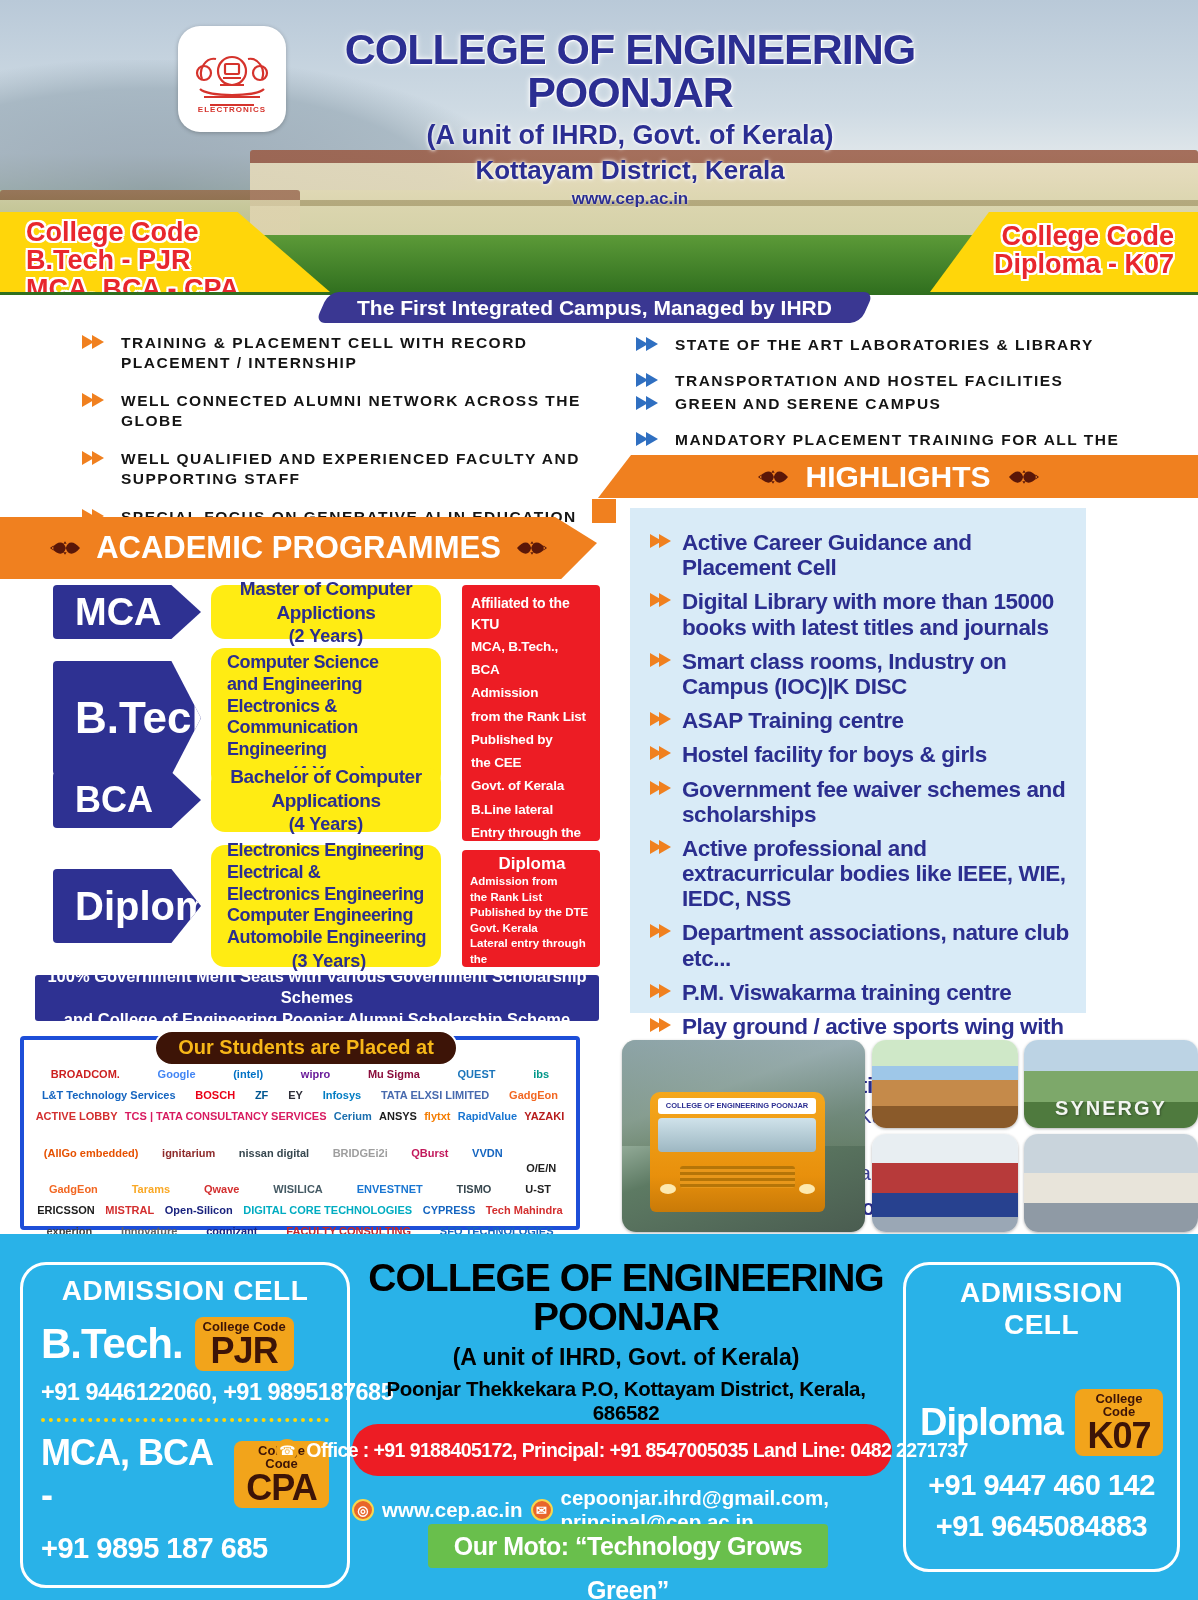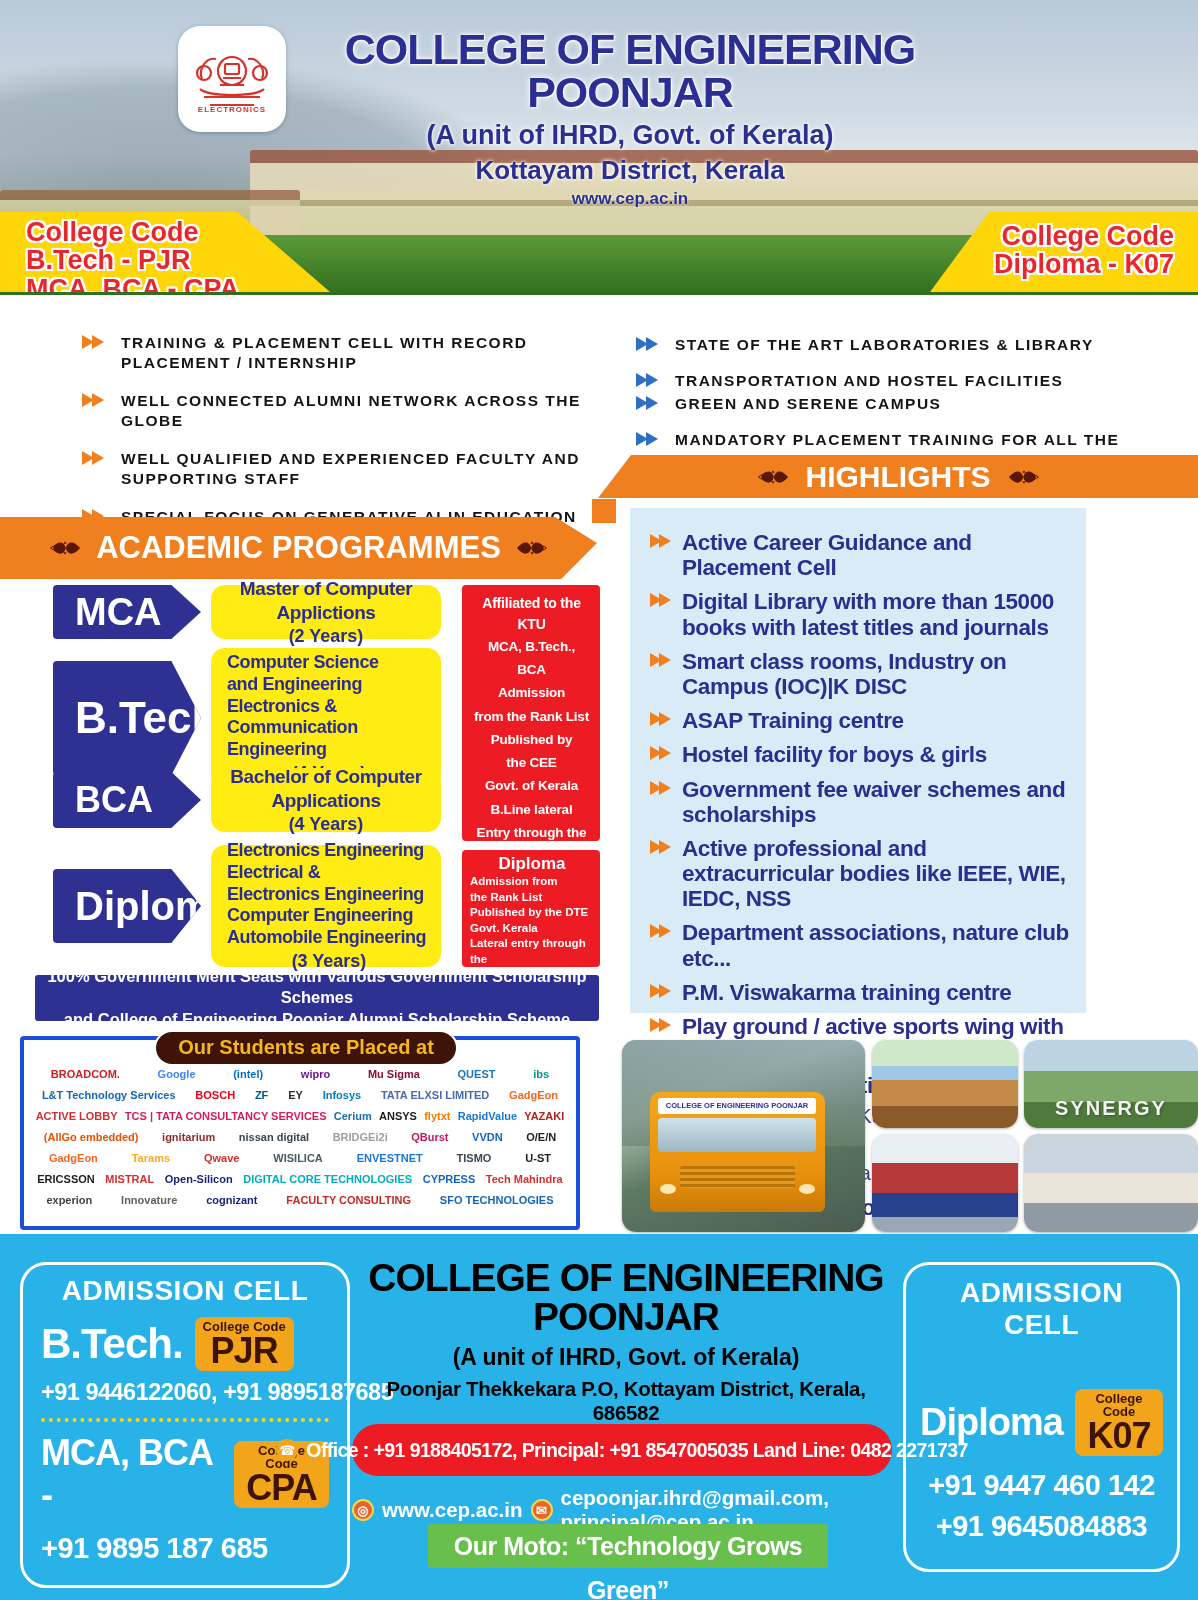--- a/index.html
+++ b/index.html
@@ -76,21 +76,21 @@
   .pline{font-size:19px;line-height:1.22;letter-spacing:-0.4px;}
   .pyears{font-size:18px;text-align:center;margin-top:2px;}
   #p0{left:25px;top:585px;} #p0 .parrow{width:148px;height:54px;font-size:38px;margin-right:10px;} #p0 .pbox{width:230px;height:54px;}
   #p1{left:25px;top:648px;} #p1 .parrow{width:148px;height:114px;font-size:44px;margin-right:10px;} #p1 .pbox{width:230px;height:140px;}
   #p2{left:25px;top:768px;} #p2 .parrow{width:148px;height:56px;font-size:36px;margin-right:10px;} #p2 .pbox{width:230px;height:64px;}
   #p3{left:25px;top:845px;} #p3 .parrow{width:148px;height:74px;font-size:40px;margin-right:10px;} #p3 .pbox{width:230px;height:122px;}
   #p1 .pline,#p3 .pline{font-size:18px;}
 
   .redbox{position:absolute;background:#ed1c24;color:#fff;font-weight:bold;border-radius:4px;box-sizing:border-box;}
   #ktu-box{left:462px;top:585px;width:138px;height:256px;padding:8px 8px 0 9px;}
-  #ktu-box .kline{font-size:13.5px;line-height:1.72;letter-spacing:-0.2px;text-align:center;}
+  #ktu-box .kline{font-size:13.5px;line-height:1.72;letter-spacing:-0.2px;}
   #ktu-box .kline.first{font-size:14px;line-height:1.5;}
   #dip-box{left:462px;top:850px;width:138px;height:117px;padding:4px 6px 0 8px;}
   #dip-box .dtitle{font-size:17px;text-align:center;}
   #dip-box .dline{font-size:11.5px;line-height:1.35;}
 
   #merit{position:absolute;left:35px;top:975px;width:564px;height:46px;background:#2e3192;border-radius:3px;color:#fff;font-weight:bold;font-size:16.5px;text-align:center;display:flex;flex-direction:column;justify-content:center;line-height:1.3;}
 
   
   #placed{position:absolute;left:20px;top:1036px;width:560px;height:194px;background:#fff;border:4px solid #1d4ed8;border-radius:4px;box-sizing:border-box;}
   #placed-pill{position:absolute;left:130px;top:-10px;width:300px;height:32px;background:#3d1407;border:2px solid #fff;border-radius:18px;color:#f7b718;font-weight:bold;font-size:20px;text-align:center;line-height:30px;}
@@ -179,20 +179,24 @@
   <div id="code-left" class="codeband">
       <div class="cl">College Code</div>
       <div class="cl">B.Tech - PJR</div>
       <div class="cl">MCA, BCA - CPA</div>
     </div>
   <div id="code-right" class="codeband">
       <div class="cl">College Code</div>
       <div class="cl">Diploma - K07</div>
     </div>
 
+  <div id="ribbon">
+    <div class="bg"></div>
+    <div class="txt">The First Integrated Campus, Managed by IHRD</div>
+  </div>
 
   <div id="feat-left" class="featcol">
       <div class="feat">
         <span class="chev or">
           <i></i>
           <b></b>
         </span>
         <span class="ftxt">TRAINING &amp; PLACEMENT CELL WITH RECORD PLACEMENT / INTERNSHIP</span>
       </div>
       <div class="feat">
@@ -483,21 +487,21 @@
           <span class="lg" style="color: rgb(25, 118, 210);">RapidValue</span>
           <span class="lg" style="color: rgb(183, 28, 28);">YAZAKI</span>
         </div>
         <div class="lrow">
           <span class="lg" style="color: rgb(230, 81, 0);">(AllGo embedded)</span>
           <span class="lg" style="color: rgb(141, 43, 43);">ignitarium</span>
           <span class="lg" style="color: rgb(55, 71, 79);">nissan digital</span>
           <span class="lg" style="color: rgb(158, 158, 158);">BRIDGEi2i</span>
           <span class="lg" style="color: rgb(194, 24, 91);">QBurst</span>
           <span class="lg" style="color: rgb(21, 101, 192);">VVDN</span>
-          <span class="lg" style="color: rgb(33, 33, 33);">O/E/N</span>
+          <span class="lg" style="color: rgb(33, 33, 33); margin-top: 31px;">O/E/N</span>
         </div>
         <div class="lrow">
           <span class="lg" style="color: rgb(242, 103, 34);">GadgEon</span>
           <span class="lg" style="color: rgb(249, 168, 37);">Tarams</span>
           <span class="lg" style="color: rgb(211, 47, 47);">Qwave</span>
           <span class="lg" style="color: rgb(69, 90, 100);">WISILICA</span>
           <span class="lg" style="color: rgb(25, 118, 210);">ENVESTNET</span>
           <span class="lg" style="color: rgb(55, 71, 79);">TISMO</span>
           <span class="lg" style="color: rgb(33, 33, 33);">U-ST</span>
         </div>

